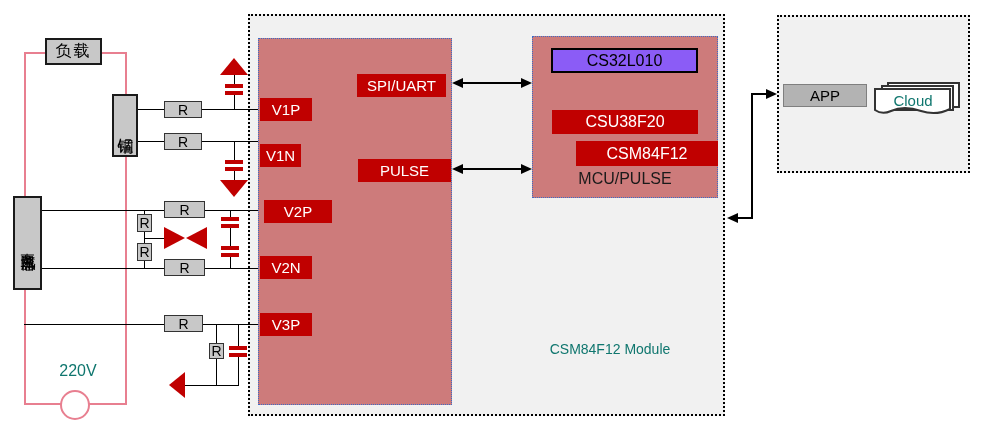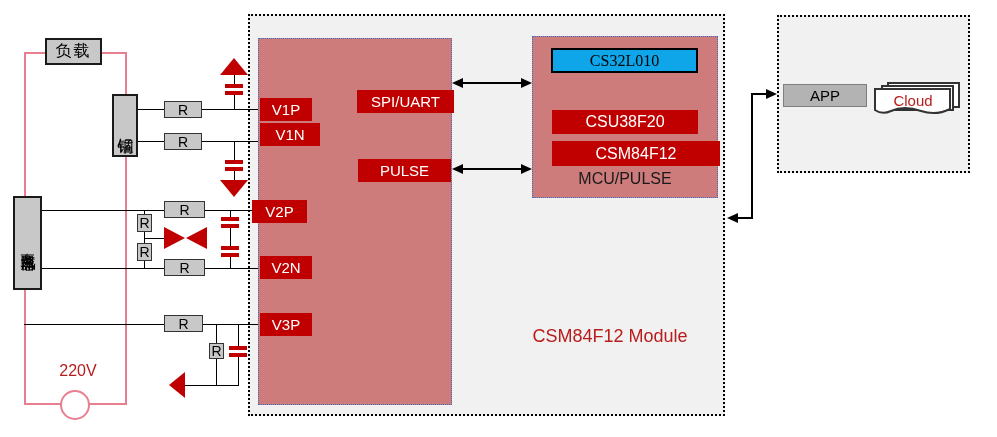--- a/index.html
+++ b/index.html
@@ -6,21 +6,21 @@
   body{font-family:"Liberation Sans", sans-serif;}
   #canvas{position:relative;width:997px;height:437px;background:#fff;overflow:hidden;}
   .abs{position:absolute;}
   
   .panel{position:absolute;background:#f1f1f1;border:2px dotted #000;box-sizing:border-box;}
   .roseblock{position:absolute;background:#cd7b7b;border:1px dotted #3b6cc7;box-sizing:border-box;}
   
   .redbox{position:absolute;background:#c00000;color:#fff;display:flex;align-items:center;justify-content:center;
           font-size:15px;box-sizing:border-box;}
   .chip{position:absolute;display:flex;align-items:center;justify-content:center;font-size:16px;box-sizing:border-box;}
-  .chip.white{background:#0ea5e9;border:2px solid #000;color:#000;font-family:Liberation Serif, serif;}
+  .chip.white{background:#8b5cf6;border:2px solid #000;color:#000;}
   .chip.red{background:#c00000;color:#fff;}
   
   .graybox{position:absolute;background:#c8c8c8;border:2px solid #1a1a1a;color:#000;
            display:flex;align-items:center;justify-content:center;box-sizing:border-box;}
   .rbox{position:absolute;background:#c8c8c8;border:1px solid #333;color:#000;font-size:14px;
         display:flex;align-items:center;justify-content:center;box-sizing:border-box;}
   .vtext{writing-mode:vertical-rl;text-orientation:upright;letter-spacing:1px;}
   
   .hw{position:absolute;height:1px;background:#000;}
   .vw{position:absolute;width:1px;background:#000;}
@@ -33,21 +33,21 @@
   
   .tri{position:absolute;width:0;height:0;}
   .tri-up{border-left:14px solid transparent;border-right:14px solid transparent;border-bottom:17px solid #c00000;}
   .tri-down{border-left:14px solid transparent;border-right:14px solid transparent;border-top:17px solid #c00000;}
   .tri-right{border-top:11px solid transparent;border-bottom:11px solid transparent;border-left:21px solid #c00000;}
   .tri-left{border-top:11px solid transparent;border-bottom:11px solid transparent;border-right:21px solid #c00000;}
   .tri-left-big{border-top:13px solid transparent;border-bottom:13px solid transparent;border-right:16px solid #c00000;}
   .ah-right{border-top:5px solid transparent;border-bottom:5px solid transparent;border-left:11px solid #000;}
   .ah-left{border-top:5px solid transparent;border-bottom:5px solid transparent;border-right:11px solid #000;}
   
-  .caption{position:absolute;color:#b91c1c;text-align:center;}
+  .caption{position:absolute;color:#0f766e;text-align:center;}
   .circle{position:absolute;width:30px;height:30px;border-radius:50%;border:2px solid #e87f90;background:#fff;box-sizing:border-box;}
   .docrect{position:absolute;background:#fff;border:2px solid #333;box-sizing:border-box;}
 </style>
 </head>
 <body>
 
 <div id="canvas">
 
   <div class="panel" style="left:248px;top:14px;width:477px;height:402px;"></div>
   <div class="panel" style="left:777px;top:15px;width:193px;height:158px;"></div>
@@ -110,34 +110,34 @@
   <div class="rbox" style="left:137px;top:214px;width:15px;height:18px;">R</div>
   <div class="rbox" style="left:137px;top:243px;width:15px;height:18px;">R</div>
   <div class="rbox" style="left:209px;top:343px;width:15px;height:16px;">R</div>
 
   <div class="graybox" style="left:45px;top:38px;width:57px;height:27px;font-size:16px;letter-spacing:2px;">负载</div>
   <div class="graybox vtext" style="left:112px;top:94px;width:26px;height:63px;font-size:16px;">锰铜</div>
   <div class="graybox vtext" style="left:13px;top:196px;width:29px;height:94px;font-size:15px;">电流互感器</div>
 
   <div class="roseblock" style="left:258px;top:38px;width:194px;height:367px;"></div>
   <div class="redbox" style="left:260px;top:98px;width:52px;height:23px;">V1P</div>
-  <div class="redbox" style="left:260px;top:123px;width:60px;height:23px;">V1N</div>
-  <div class="redbox" style="left:252px;top:200px;width:55px;height:23px;">V2P</div>
+  <div class="redbox" style="left:260px;top:144px;width:41px;height:23px;">V1N</div>
+  <div class="redbox" style="left:264px;top:200px;width:68px;height:23px;">V2P</div>
   <div class="redbox" style="left:260px;top:256px;width:52px;height:23px;">V2N</div>
   <div class="redbox" style="left:260px;top:313px;width:52px;height:23px;">V3P</div>
-  <div class="redbox" style="left:357px;top:90px;width:97px;height:23px;">SPI/UART</div>
+  <div class="redbox" style="left:357px;top:74px;width:89px;height:23px;">SPI/UART</div>
   <div class="redbox" style="left:358px;top:159px;width:93px;height:23px;">PULSE</div>
 
   <div class="roseblock" style="left:532px;top:36px;width:186px;height:162px;"></div>
   <div class="chip white" style="left:551px;top:48px;width:147px;height:25px;">CS32L010</div>
   <div class="chip red" style="left:552px;top:110px;width:146px;height:24px;">CSU38F20</div>
-  <div class="chip red" style="left:552px;top:141px;width:168px;height:25px;">CSM84F12</div>
+  <div class="chip red" style="left:576px;top:141px;width:142px;height:25px;">CSM84F12</div>
   <div class="caption" style="left:532px;top:170px;width:186px;font-size:16px;color:#1a1a1a;">MCU/PULSE</div>
 
-  <div class="caption" style="left:505px;top:326px;width:210px;font-size:18px;">CSM84F12 Module</div>
+  <div class="caption" style="left:505px;top:341px;width:210px;font-size:14px;">CSM84F12 Module</div>
 
   <div class="hw2" style="left:457px;top:82px;width:70px;"></div>
   <div class="tri ah-left" style="left:452px;top:78px;"></div>
   <div class="tri ah-right" style="left:521px;top:78px;"></div>
   <div class="hw2" style="left:457px;top:168px;width:70px;"></div>
   <div class="tri ah-left" style="left:452px;top:164px;"></div>
   <div class="tri ah-right" style="left:521px;top:164px;"></div>
 
   <div class="hw2" style="left:752px;top:93px;width:18px;"></div>
   <div class="tri ah-right" style="left:766px;top:89px;"></div>

